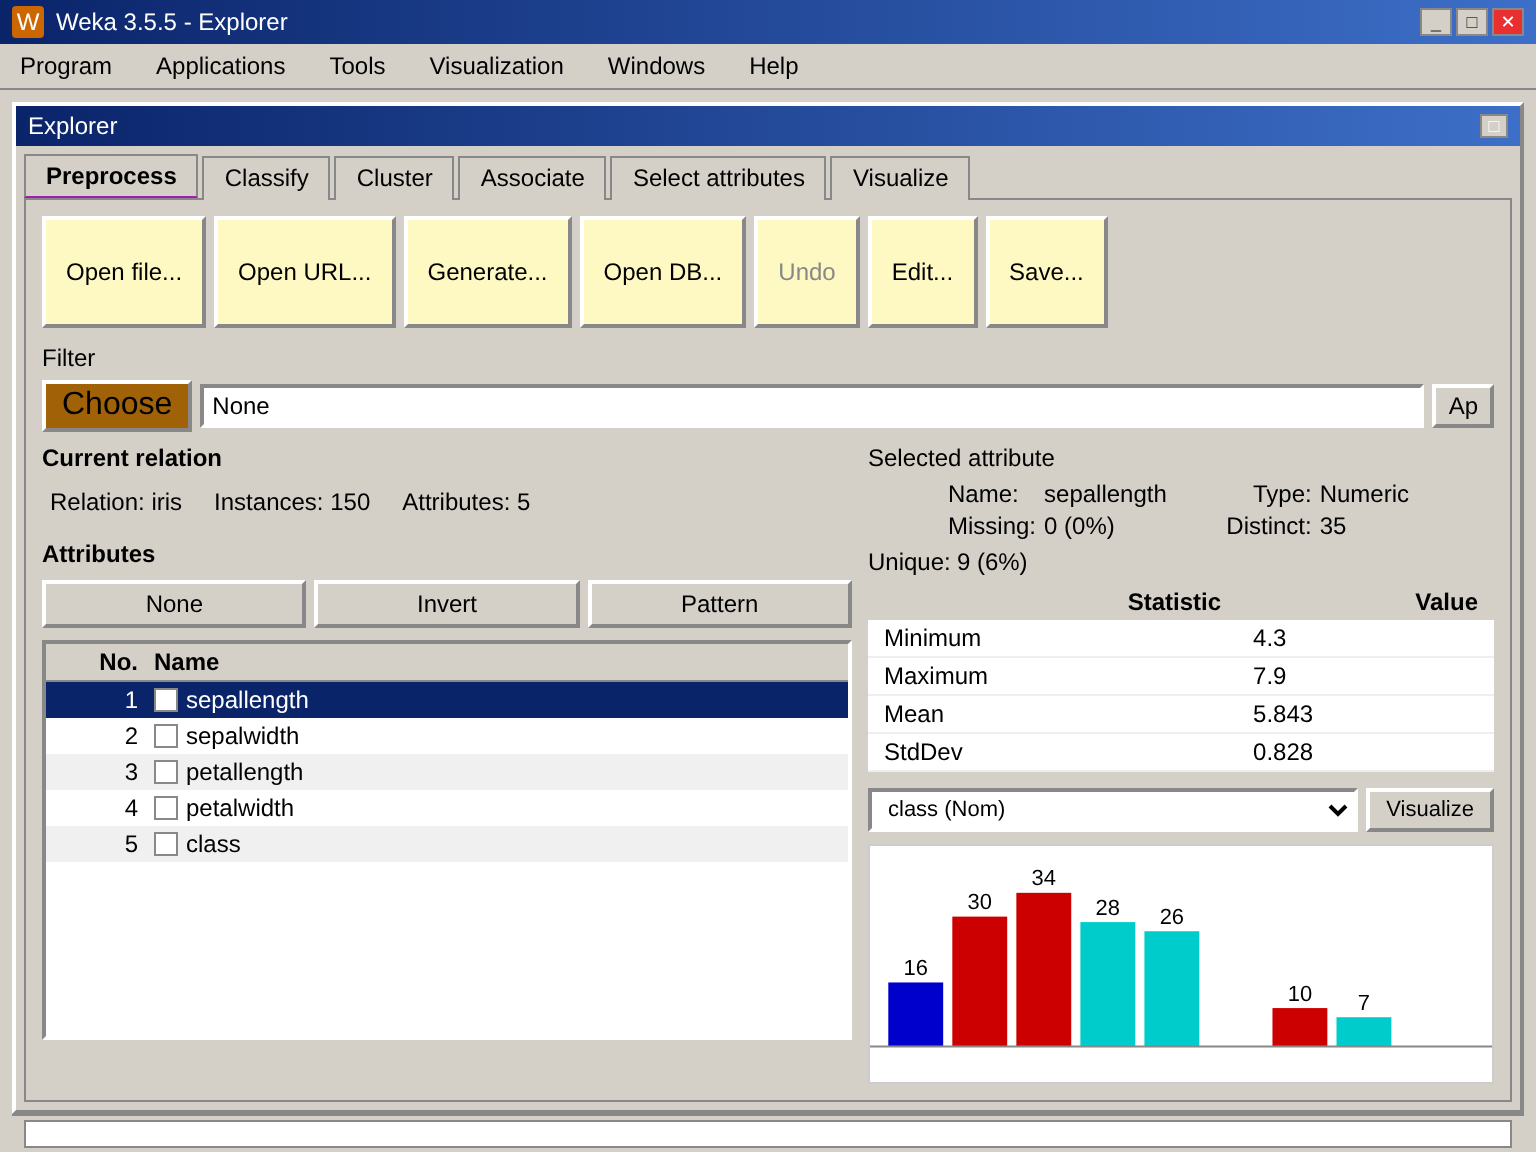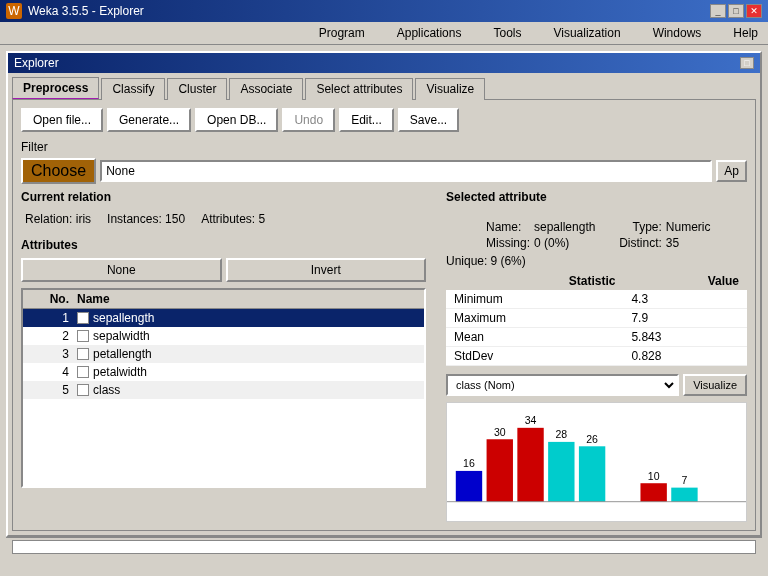--- a/index.html
+++ b/index.html
@@ -13,21 +13,21 @@
       align-items: center;
       justify-content: space-between;
       height: 22px;
     }
     .title-bar-left { display: flex; align-items: center; gap: 6px; }
     .title-bar-icon { width: 16px; height: 16px; background: #cc6600; border-radius: 2px; display: flex; align-items: center; justify-content: center; font-size: 10px; color: white; }
     .title-bar-buttons { display: flex; gap: 2px; }
     .title-btn { width: 16px; height: 14px; background: #d4d0c8; border: 1px solid #888; font-size: 9px; display: flex; align-items: center; justify-content: center; cursor: pointer; color: #333; }
     .title-btn.close { background: #e83030; color: white; }
 
-    .menu-bar { background: #d4d0c8; padding: 2px 4px; display: flex; gap: 20px; border-bottom: 1px solid #888; justify-content: flex-end; }
+    .menu-bar { background: #d4d0c8; padding: 2px 4px; display: flex; gap: 10px; border-bottom: 1px solid #888; }
     .menu-item { padding: 2px 6px; cursor: pointer; color: #000; }
 
     .window-body { background: #d4d0c8; padding: 6px; }
 
     .explorer-panel {
       background: #d4d0c8;
       border: 2px solid #fff;
       border-right-color: #888;
       border-bottom-color: #888;
     }
@@ -64,22 +64,22 @@
 
     .tab-content {
       background: #d4d0c8;
       border: 1px solid #888;
       padding: 8px;
       margin: 0 4px 4px 4px;
     }
 
     .toolbar { display: flex; gap: 4px; margin-bottom: 8px; }
     .btn {
-      padding: 3px 10px;
-      background: #ffffff;
+      padding: 19px 10px;
+      background: #fef9c3;
       border: 2px solid;
       border-color: #fff #888 #888 #fff;
       cursor: pointer;
       font-size: 12px;
     }
     .btn.disabled { color: #888; cursor: default; }
 
     .filter-row { display: flex; align-items: center; gap: 4px; margin-bottom: 6px; }
     .choose-btn {
       padding: 2px 8px;
@@ -98,21 +98,21 @@
       font-size: 12px;
     }
     .ap-btn {
       padding: 2px 6px;
       background: #d4d0c8;
       border: 2px solid;
       border-color: #fff #888 #888 #fff;
       cursor: pointer;
     }
 
-    .main-content { display: flex; gap: 20px; }
+    .main-content { display: flex; gap: 8px; }
     .left-panel { flex: 0 0 405px; }
     .right-panel { flex: 1; }
 
     .section-title { font-weight: bold; margin-bottom: 4px; color: #000; }
 
     .relation-box { margin-bottom: 8px; }
 
     .attributes-section { margin-bottom: 6px; }
     .attr-buttons { display: flex; gap: 4px; margin: 6px 0; }
     .attr-btn {
@@ -126,21 +126,21 @@
     }
 
     .attr-table { border: 2px solid; border-color: #888 #fff #fff #888; background: white; height: 200px; overflow-y: auto; }
     .attr-header { display: grid; grid-template-columns: 50px 1fr; background: #d4d0c8; border-bottom: 1px solid #888; padding: 2px 4px; font-weight: bold; }
     .attr-row { display: grid; grid-template-columns: 50px 1fr; padding: 2px 4px; align-items: center; }
     .attr-row.selected { background: #0a246a; color: white; }
     .attr-row:not(.selected):nth-child(even) { background: #f0f0f0; }
     .attr-num { text-align: right; padding-right: 8px; }
     .attr-name { display: flex; align-items: center; gap: 4px; }
     .checkbox { width: 12px; height: 12px; border: 1px solid #888; background: white; display: inline-flex; align-items: center; justify-content: center; }
-    .selected-attr-title { font-weight: bold; margin-bottom: 16px; }
+    .selected-attr-title { font-weight: normal; margin-bottom: 4px; }
 
     .stats-table { width: 100%; border-collapse: collapse; margin-bottom: 8px; }
     .stats-table th { text-align: right; padding: 2px 8px; background: #d4d0c8; }
     .stats-table td { padding: 2px 8px; background: white; border-bottom: 1px solid #eee; }
 
     .class-row { display: flex; align-items: center; gap: 4px; margin-bottom: 6px; }
     .class-select {
       flex: 1;
       padding: 2px 4px;
       background: white;
@@ -204,20 +204,21 @@
       <div class="tab">Cluster</div>
       <div class="tab">Associate</div>
       <div class="tab">Select attributes</div>
       <div class="tab">Visualize</div>
     </div>
 
     <div class="tab-content">
 
       <div class="toolbar">
         <button class="btn">Open file...</button>
+        <button class="btn">Open URL...</button>
         <button class="btn">Generate...</button>
         <button class="btn">Open DB...</button>
         <button class="btn disabled">Undo</button>
         <button class="btn">Edit...</button>
         <button class="btn">Save...</button>
       </div>
 
       <div style="font-size:12px;margin-bottom:4px;">Filter</div>
       <div class="filter-row">
         <button class="choose-btn">Choose</button>
@@ -245,20 +246,21 @@
                 <span>5</span>
               </div>
             </div>
           </div>
 
           <div class="attributes-section">
             <div class="section-title">Attributes</div>
             <div class="attr-buttons">
               <button class="attr-btn">None</button>
               <button class="attr-btn">Invert</button>
+              <button class="attr-btn">Pattern</button>
             </div>
             <div class="attr-table">
               <div class="attr-header">
                 <div class="attr-num">No.</div>
                 <div>Name</div>
               </div>
               <div class="attr-row selected">
                 <div class="attr-num">1</div>
                 <div class="attr-name">
                   <span class="checkbox"></span>

